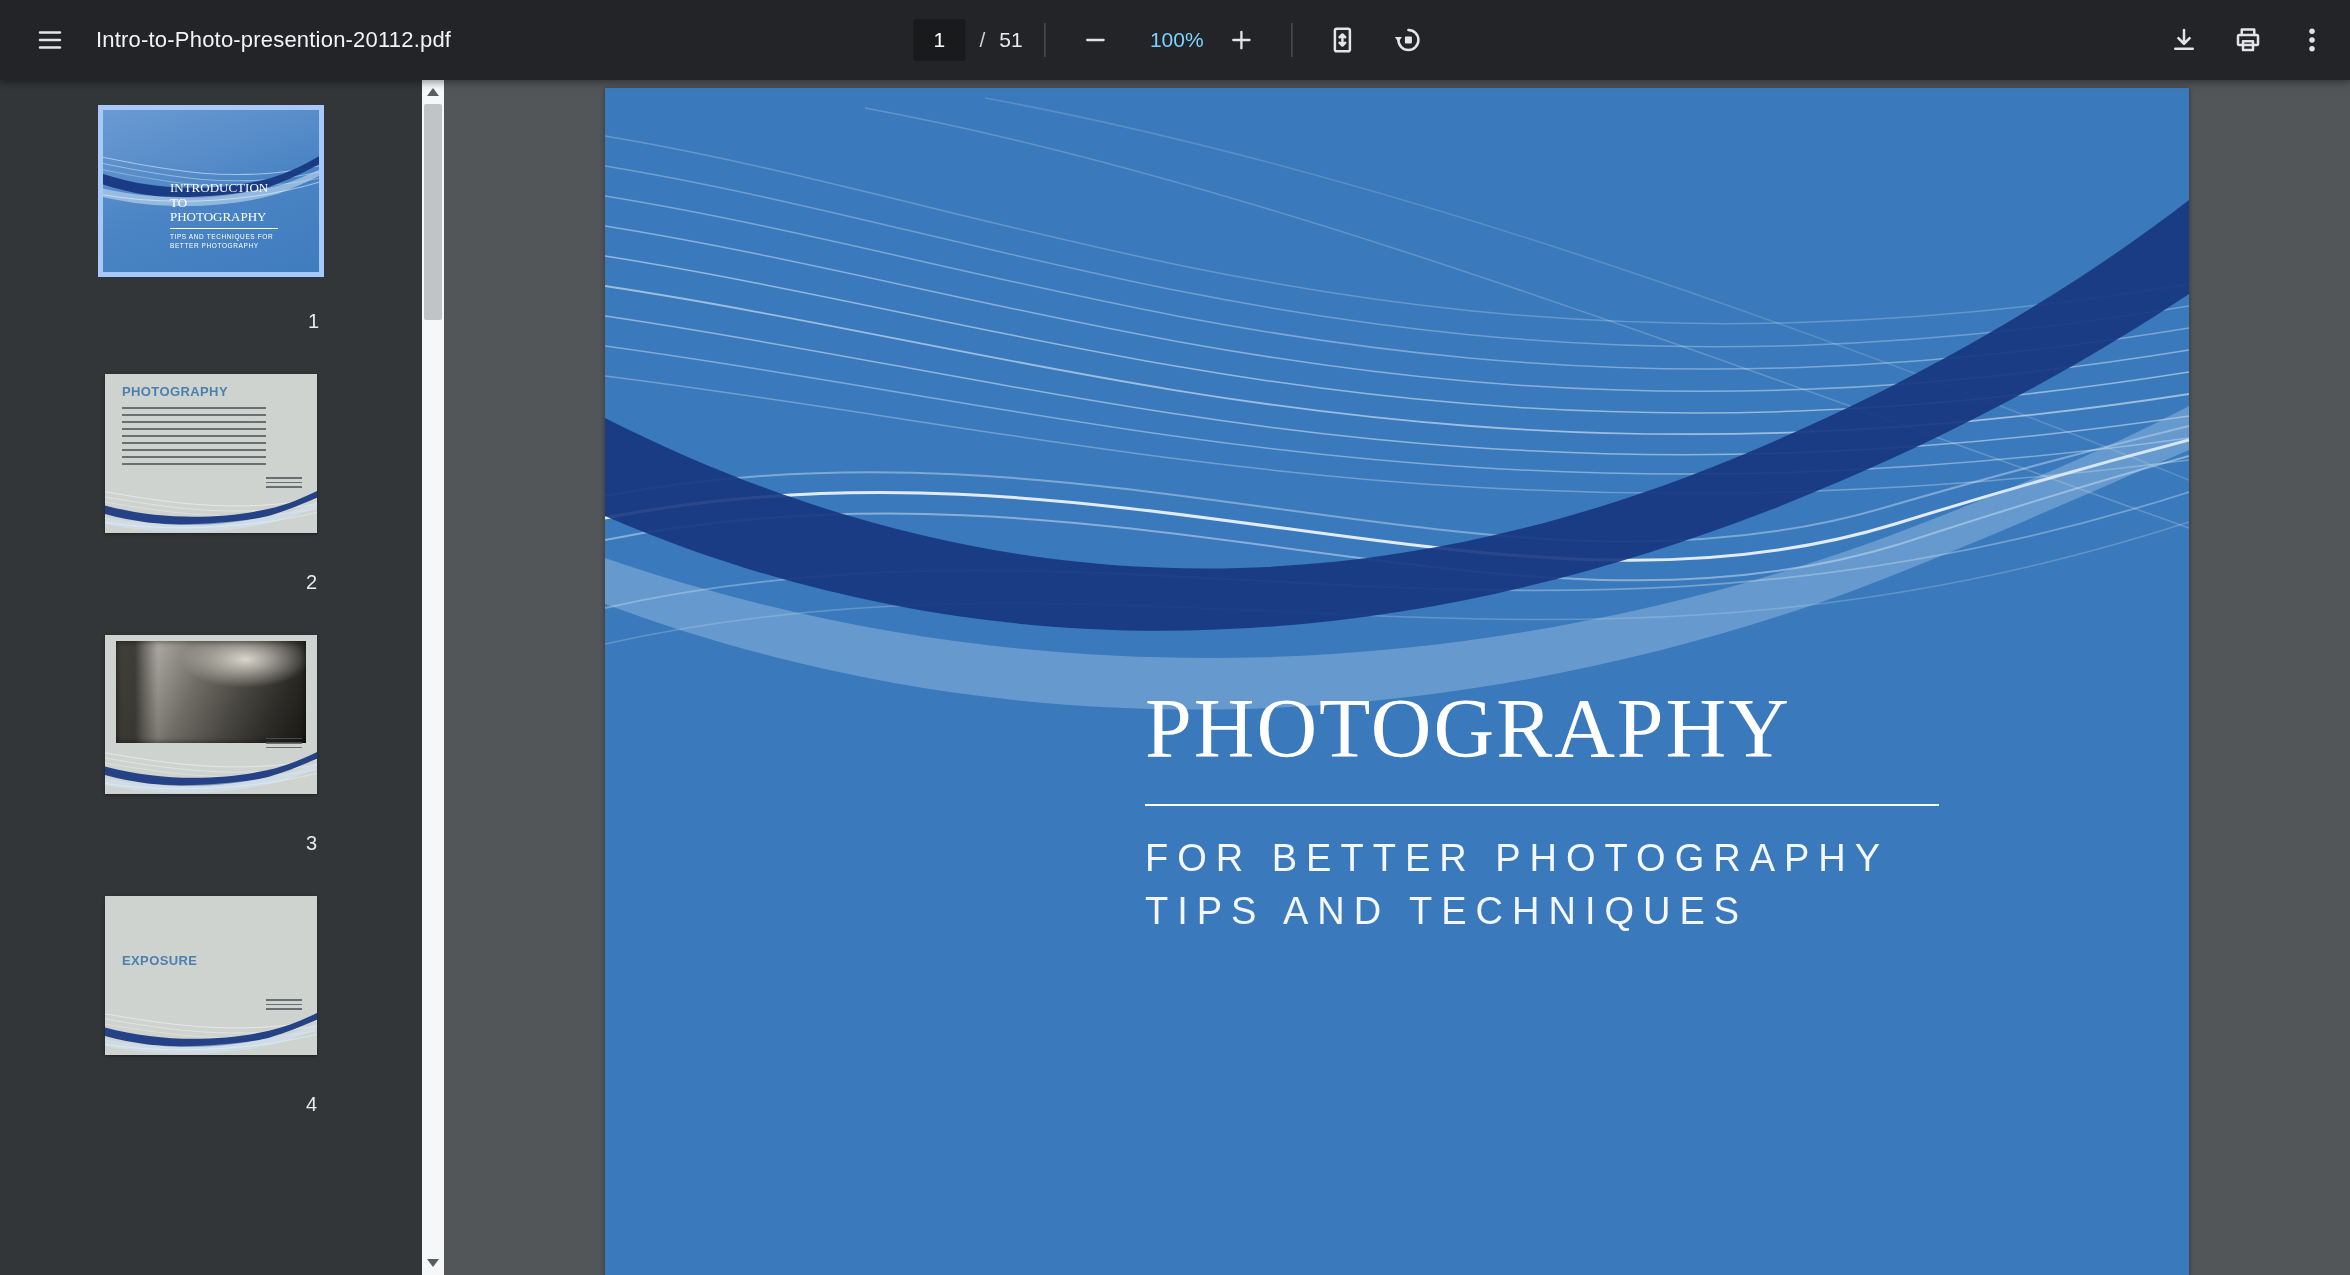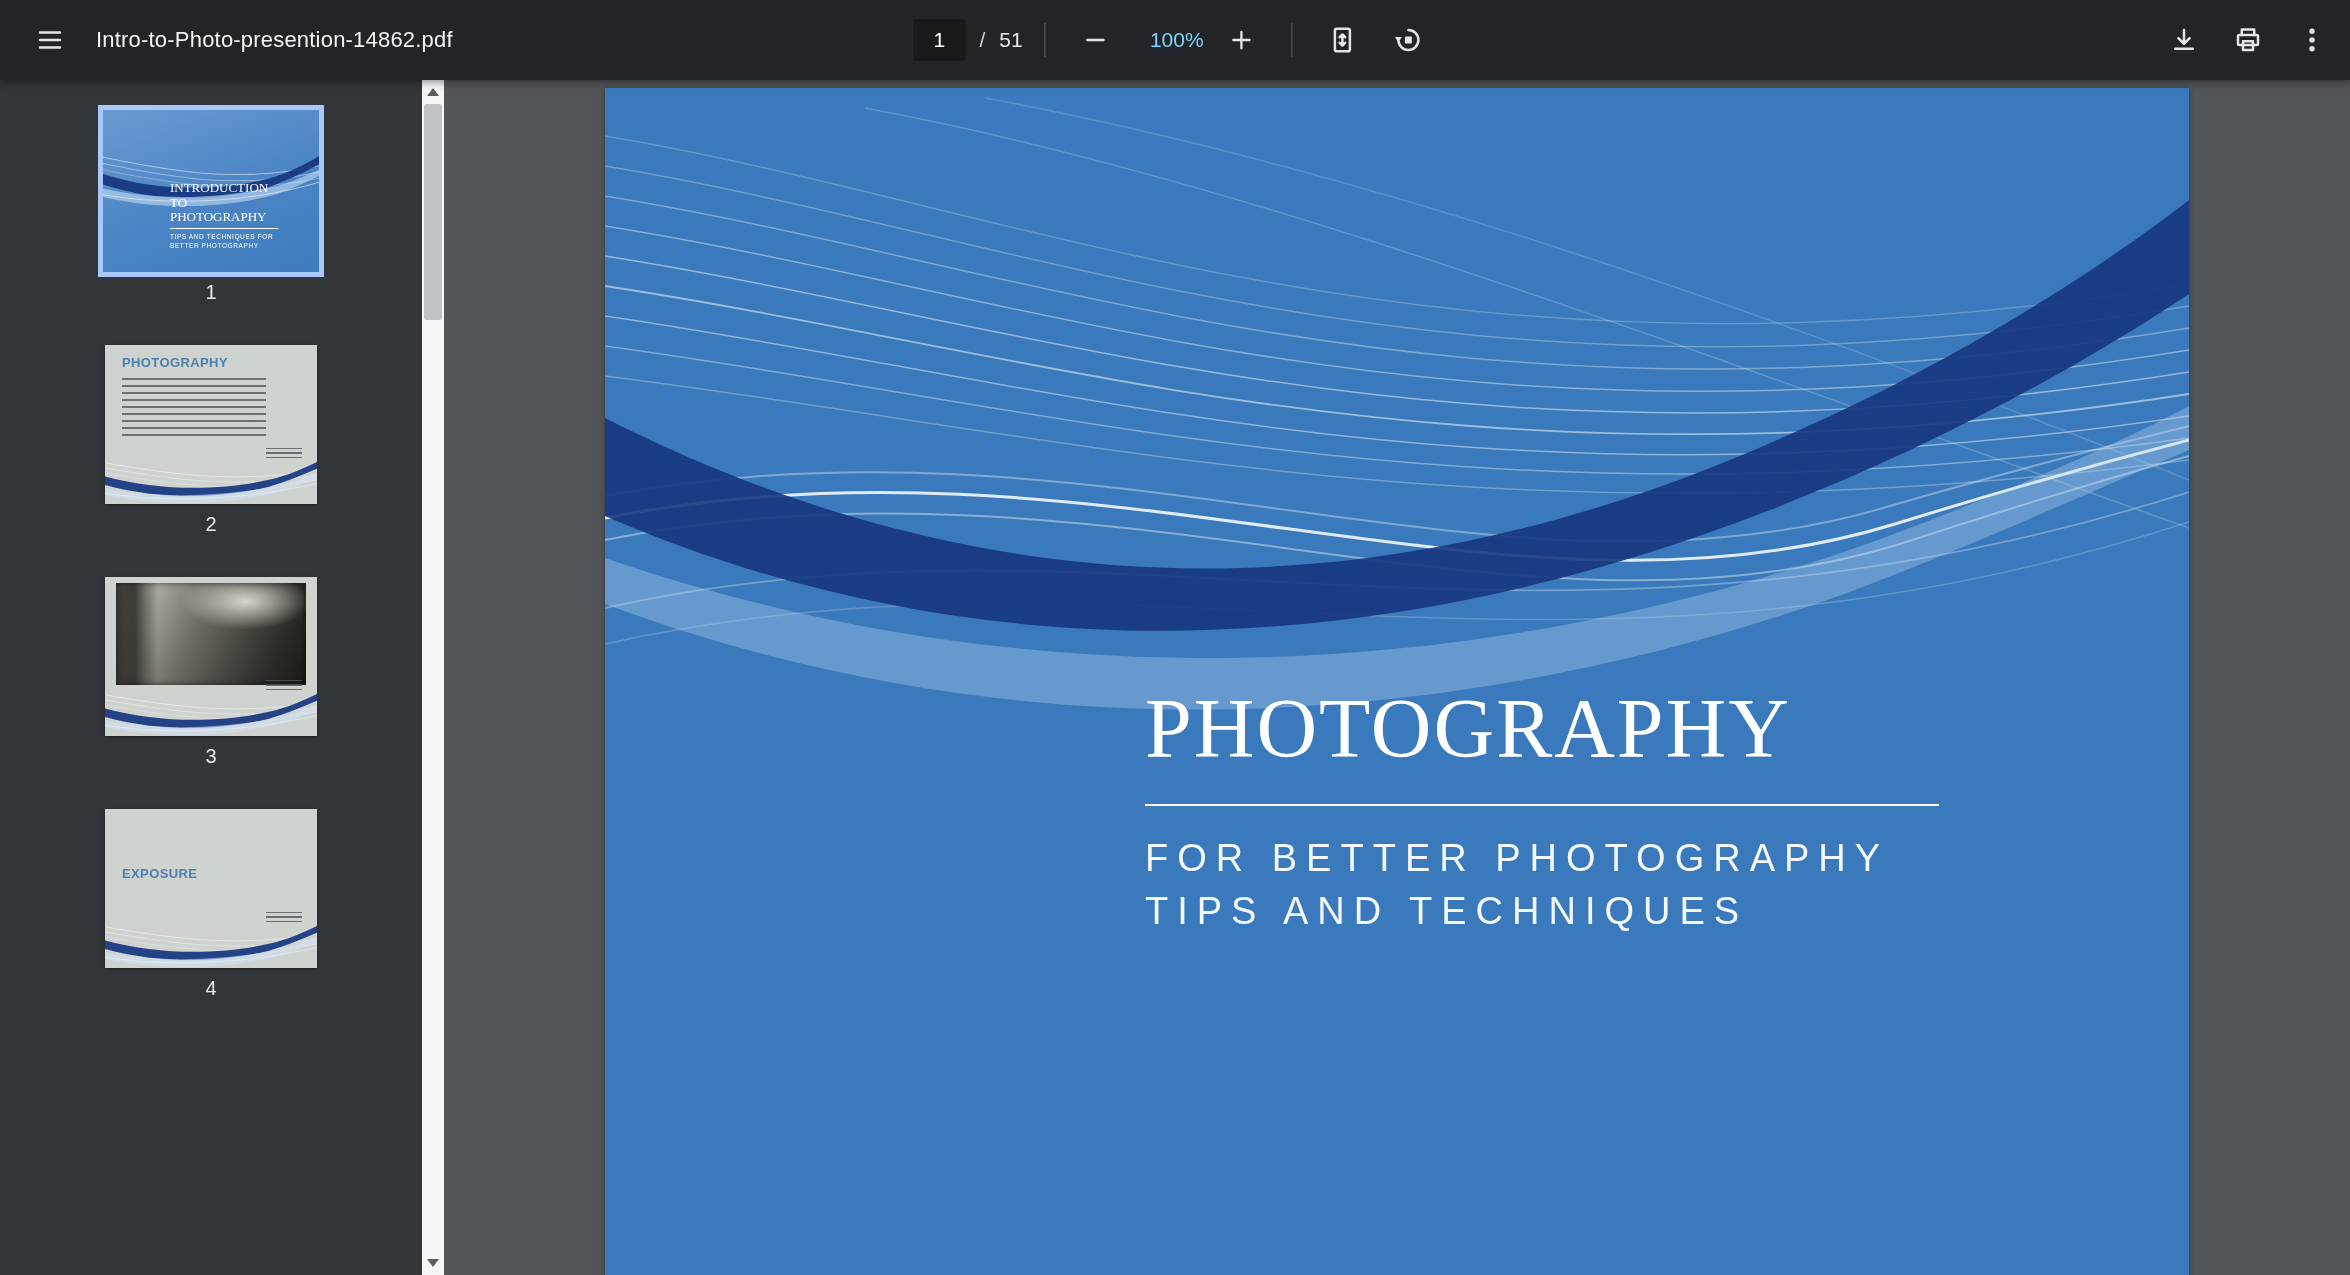--- a/index.html
+++ b/index.html
@@ -24,21 +24,21 @@
     color:#ffffff; font-size:21px; text-align:center; font-family:"Liberation Sans", sans-serif; }
   .page-slash { color:#cdd0d3; font-size:21px; margin:0 4px; }
   .page-total { color:#e8eaed; font-size:21px;text-align:right; }
   .zoom-value { color:#7dd3fc; font-size:21px; min-width:70px; text-align:right; }
   .tb-sep { width:1px; height:34px; background:rgba(255,255,255,.28); margin:0 12px; }
 
   
   .sidebar { position:fixed; top:80px; left:0; width:444px; bottom:0; background:#323639; z-index:20; }
   .thumb-list { position:absolute; left:0; top:0; width:422px; bottom:0;
     display:flex; flex-direction:column; align-items:center; padding-top:30px; overflow:hidden; }
-  .thumb-item { display:flex; flex-direction:column; align-items:center; margin-bottom:38px; cursor:pointer; }
+  .thumb-item { display:flex; flex-direction:column; align-items:flex-end; margin-bottom:38px; cursor:pointer;gap:29px; }
   .thumb-frame { position:relative; width:212px; height:159px; background:#cfd3d0; overflow:hidden;
     box-shadow:0 1px 3px rgba(0,0,0,.4); }
   .thumb-item.selected .thumb-frame { width:216px; height:162px; outline:5px solid #a8c7fa; }
   .thumb-page-num { margin-top:9px; color:#e8eaed; font-size:20px; font-weight:500; height:26px; }
   .thumb-blue { background:linear-gradient(160deg,#6b9ad1 0%,#4a84c4 55%,#3f7cbe 100%); }
   .thumb-wave { position:absolute; left:0; bottom:0; width:100%; height:30%; }
   .thumb1-wave { position:absolute; left:0; top:24%; width:100%; height:36%; }
   .mini-text { position:absolute; left:31%; top:44%; width:108px; color:#ffffff; }
   .mini-title { font-family:"Liberation Serif", serif; font-size:13px; line-height:1.12;
     border-bottom:1px solid #ffffff; padding-bottom:3px; }
@@ -96,21 +96,21 @@
   </symbol>
 </svg>
 
 <header class="toolbar">
   <div class="toolbar-left">
     <button class="tbtn">
       <svg class="ticon" width="30" height="30" viewBox="0 0 24 24">
         <path d="M4 6h16M4 12h16M4 18h16"></path>
       </svg>
     </button>
-    <div class="doc-title">Intro-to-Photo-presention-14862.pdf</div>
+    <div class="doc-title">Intro-to-Photo-presention-20112.pdf</div>
   </div>
 
   <div class="toolbar-center">
     <input class="page-input" value="1" style="">
     <span class="page-slash">/</span>
     <span class="page-total">51</span>
     <span class="tb-sep"></span>
     <button class="tbtn">
       <svg class="ticon" width="28" height="28" viewBox="0 0 24 24">
         <path d="M5 12h14"></path>

